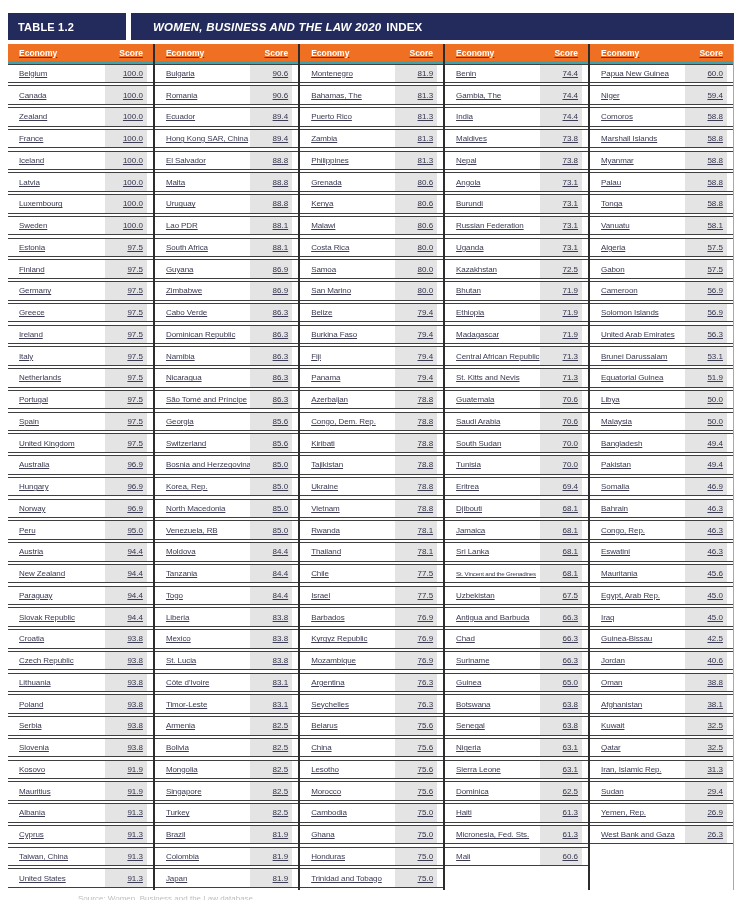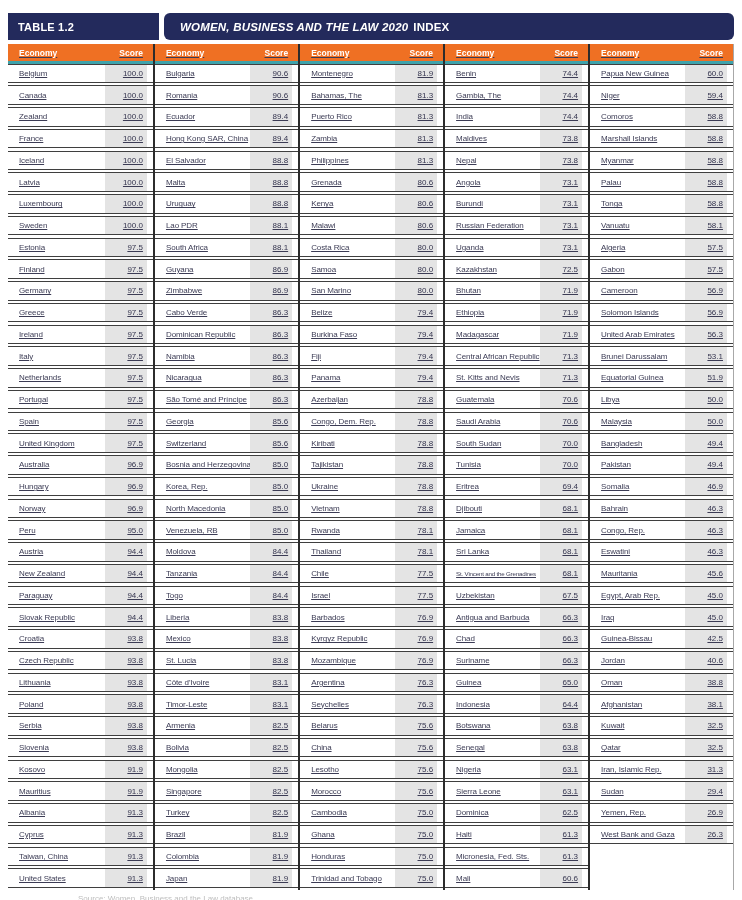--- a/index.html
+++ b/index.html
@@ -5,27 +5,27 @@
   html,body{margin:0;padding:0;background:#ffffff;}
   .page{
     position:relative;width:742px;height:900px;background:#ffffff;overflow:hidden;
     font-family:"Liberation Sans", sans-serif;color:#3c3c55;
   }
   .table-wrap{position:absolute;left:8px;top:13px;width:726px;}
 
   
   .title-row{display:flex;height:27px;margin-bottom:4px;}
   .title-label{
-    width:151px;background:#232a5c;color:#ffffff;font-weight:bold;font-size:11px;
+    width:118px;background:#232a5c;color:#ffffff;font-weight:bold;font-size:11px;
     display:flex;align-items:center;padding-left:10px;box-sizing:border-box;letter-spacing:.2px;
   }
   .title-gap{width:5px;background:#ffffff;}
   .title-main{
     flex:1;background:#232a5c;color:#ffffff;font-weight:bold;font-size:11.5px;
-    display:flex;align-items:center;padding-left:16px;box-sizing:border-box;letter-spacing:.2px;border-radius:6px;
+    display:flex;align-items:center;padding-left:22px;box-sizing:border-box;letter-spacing:.2px;
   }
   .t-italic{font-style:italic;margin-right:5px;}
   .t-upright{font-style:normal;}
 
   
   .cols{display:flex;border-right:1.5px solid #a8a8a8;}
   .tcol{width:145.2px;box-sizing:border-box;text-decoration:underline;}
   .tcol + .tcol{border-left:2px solid #2c2c2c;}
 
   .col-head{
@@ -817,24 +817,20 @@
   <div class="trow">
     <span class="economy">Suriname</span>
     <span class="score">66.3</span>
   </div>
 
   <div class="trow">
     <span class="economy">Guinea</span>
     <span class="score">65.0</span>
   </div>
 
-  <div class="trow">
-    <span class="economy">Indonesia</span>
-    <span class="score">64.4</span>
-  </div>
 
   <div class="trow">
     <span class="economy">Botswana</span>
     <span class="score">63.8</span>
   </div>
 
   <div class="trow">
     <span class="economy">Senegal</span>
     <span class="score">63.8</span>
   </div>

